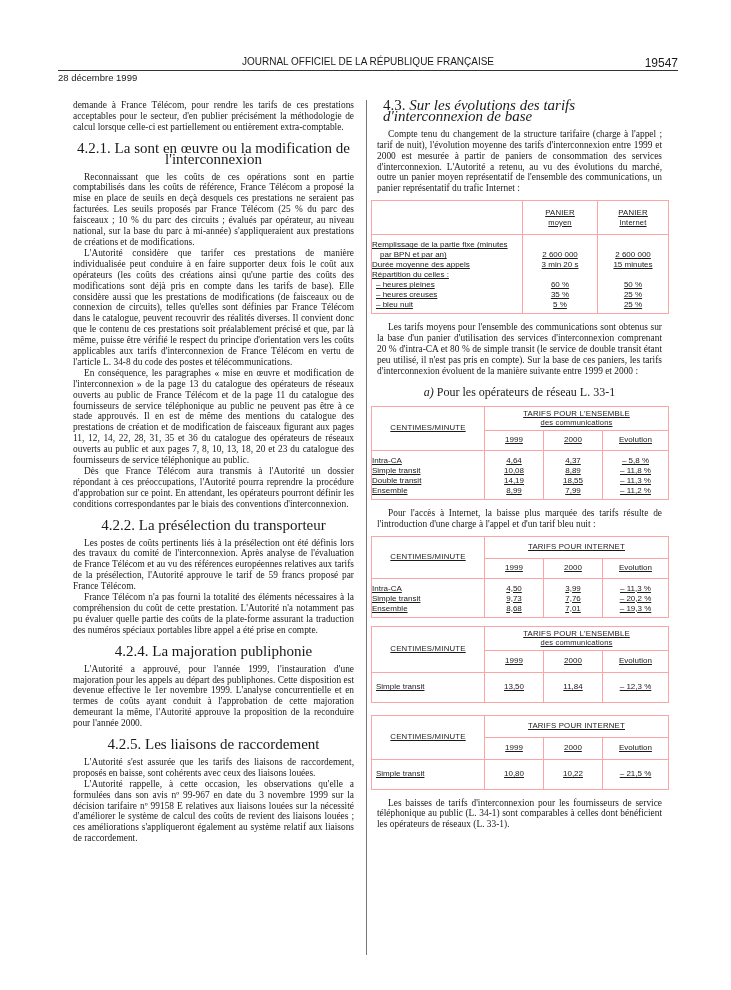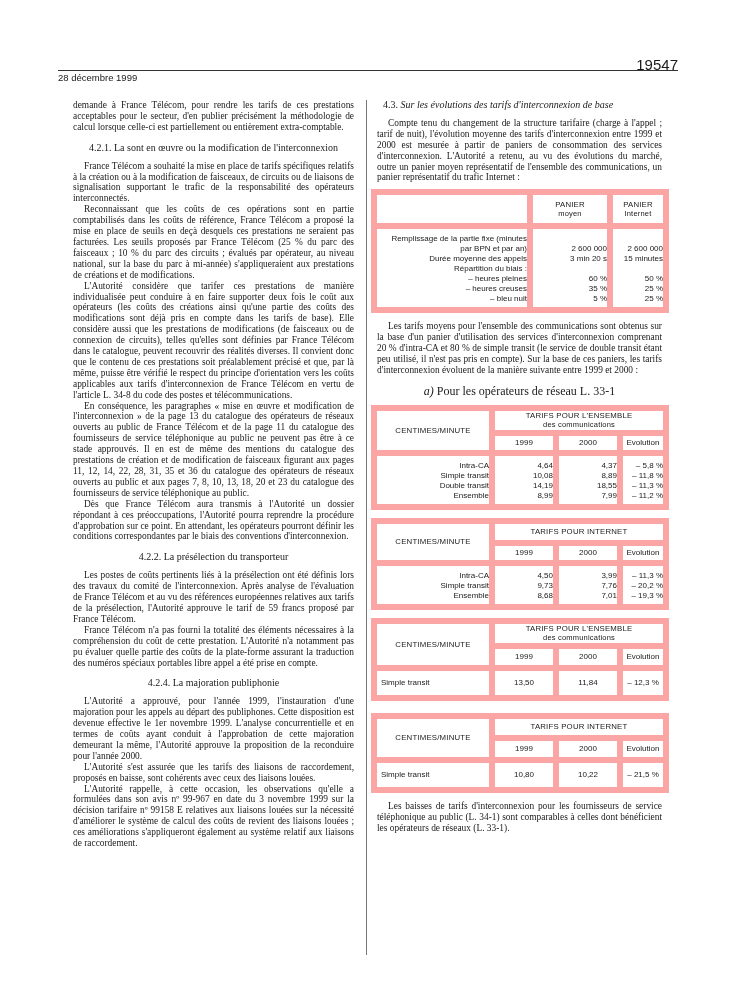--- a/index.html
+++ b/index.html
@@ -2,70 +2,71 @@
 <html><head>
 <meta charset="utf-8">
 <style>
   html, body { margin:0; padding:0; background:#fff; }
   body { width:731px; height:990px; position:relative; overflow:hidden; color:#1a1a1a;
          font-family:"Liberation Serif", serif; }
   .hdr { position:absolute; top:56px; left:58px; width:620px; height:14px;
          font-family:"Liberation Sans", sans-serif; font-size:9.5px; }
   .hdr .date { position:absolute; left:0; top:16px; }
   .hdr .title { position:absolute; left:0; right:0; text-align:center; top:0; font-size:10px; }
-  .hdr .page { position:absolute; right:0; top:0; font-size:15px; }
+  .hdr .page { position:absolute; right:0; top:0; font-size:12px; }
   .hdr-rule { position:absolute; top:70px; left:58px; width:620px; height:1px; background:#333; }
   .col { position:absolute; top:100px; font-size:9.4px; line-height:10.9px; text-align:justify; }
   .colL { left:73px; width:281px; }
   .colR { left:377px; width:285px; }
   .vrule { position:absolute; left:366px; top:100px; width:1px; height:855px; background:#777; }
   p { margin:0; text-indent:11px; hyphens:auto; }
   p.noind { text-indent:0; }
-  h4 { margin:10px 0 7px 0; font-weight:normal; font-size:10px; text-align:center; }
+  h4 { margin:10px 0 7px 0; font-weight:normal; font-size:15px; text-align:center; }
   h4.left { text-align:left; padding-left:6px; }
   h4 i { font-style:italic; }
   .sub { text-align:center; margin:10px 0 8px 0; font-size:12px; }
   table { border-collapse:collapse; font-family:"Liberation Sans", sans-serif; font-size:8px; line-height:9.5px; }
-  table td, table th { border:6px solid #fca5a5; padding:0; font-weight:normal; vertical-align:middle; }
+  table td, table th { border:1px solid #fca5a5; padding:0; font-weight:normal; vertical-align:middle;text-decoration:underline; }
   .t { width:298px; margin:6px 0 8px -6px; border:1.4px solid #111; }
   .tc { text-align:center; }
   .rowlbl { padding-left:4px; text-align:left; }
   .bodycell { vertical-align:bottom; padding:5px 0 3px 0; }
-  .lines div { height:10px; white-space:nowrap; overflow:hidden;text-align:right; }
+  .lines div { height:10px; white-space:nowrap; overflow:hidden; }
   .caps { font-size:7.8px; letter-spacing:0.2px; }
   .small { font-size:7.5px; }
 </style>
 </head>
 <body>
 
 <div class="hdr">
   <span class="date">28 décembre 1999</span>
+  <span class="title">JOURNAL OFFICIEL DE LA RÉPUBLIQUE FRANÇAISE</span>
   <span class="page">19547</span>
 </div>
 <div class="hdr-rule"></div>
 <div class="vrule"></div>
 
 <div class="col colL">
   <p class="noind">demande à France Télécom, pour rendre les tarifs de ces prestations acceptables pour le secteur, d'en publier précisément la méthodologie de calcul lorsque celle-ci est partiellement ou entièrement extra-comptable.</p>
 
   <h4>4.2.1. La sont en œuvre ou la modification de l'interconnexion</h4>
-  <p>France Télécom a souhaité la mise en place de tarifs spécifiques relatifs à la création ou à la modification de faisceaux, de circuits ou de liaisons de signalisation supportant le trafic de la responsabilité des opérateurs interconnectés.</p>
   <p>Reconnaissant que les coûts de ces opérations sont en partie comptabilisés dans les coûts de référence, France Télécom a proposé la mise en place de seuils en deçà desquels ces prestations ne seraient pas facturées. Les seuils proposés par France Télécom (25 % du parc des faisceaux ; 10 % du parc des circuits ; évalués par opérateur, au niveau national, sur la base du parc à mi-année) s'appliqueraient aux prestations de créations et de modifications.</p>
   <p>L'Autorité considère que tarifer ces prestations de manière individualisée peut conduire à en faire supporter deux fois le coût aux opérateurs (les coûts des créations ainsi qu'une partie des coûts des modifications sont déjà pris en compte dans les tarifs de base). Elle considère aussi que les prestations de modifications (de faisceaux ou de connexion de circuits), telles qu'elles sont définies par France Télécom dans le catalogue, peuvent recouvrir des réalités diverses. Il convient donc que le contenu de ces prestations soit préalablement précisé et que, par là même, puisse être vérifié le respect du principe d'orientation vers les coûts applicables aux tarifs d'interconnexion de France Télécom en vertu de l'article L. 34-8 du code des postes et télécommunications.</p>
   <p>En conséquence, les paragraphes « mise en œuvre et modification de l'interconnexion » de la page 13 du catalogue des opérateurs de réseaux ouverts au public de France Télécom et de la page 11 du catalogue des fournisseurs de service téléphonique au public ne peuvent pas être à ce stade approuvés. Il en est de même des mentions du catalogue des prestations de création et de modification de faisceaux figurant aux pages 11, 12, 14, 22, 28, 31, 35 et 36 du catalogue des opérateurs de réseaux ouverts au public et aux pages 7, 8, 10, 13, 18, 20 et 23 du catalogue des fournisseurs de service téléphonique au public.</p>
   <p>Dès que France Télécom aura transmis à l'Autorité un dossier répondant à ces préoccupations, l'Autorité pourra reprendre la procédure d'approbation sur ce point. En attendant, les opérateurs pourront définir les conditions correspondantes par le biais des conventions d'interconnexion.</p>
 
   <h4>4.2.2. La présélection du transporteur</h4>
   <p>Les postes de coûts pertinents liés à la présélection ont été définis lors des travaux du comité de l'interconnexion. Après analyse de l'évaluation de France Télécom et au vu des références européennes relatives aux tarifs de la présélection, l'Autorité approuve le tarif de 59 francs proposé par France Télécom.</p>
 
   <p>France Télécom n'a pas fourni la totalité des éléments nécessaires à la compréhension du coût de cette prestation. L'Autorité n'a notamment pas pu évaluer quelle partie des coûts de la plate-forme assurant la traduction des numéros spéciaux portables libre appel a été prise en compte.</p>
 
   <h4>4.2.4. La majoration publiphonie</h4>
   <p>L'Autorité a approuvé, pour l'année 1999, l'instauration d'une majoration pour les appels au départ des publiphones. Cette disposition est devenue effective le 1er novembre 1999. L'analyse concurrentielle et en termes de coûts ayant conduit à l'approbation de cette majoration demeurant la même, l'Autorité approuve la proposition de la reconduire pour l'année 2000.</p>
 
+  <h4>4.2.5. Les liaisons de raccordement</h4>
   <p>L'Autorité s'est assurée que les tarifs des liaisons de raccordement, proposés en baisse, sont cohérents avec ceux des liaisons louées.</p>
   <p>L'Autorité rappelle, à cette occasion, les observations qu'elle a formulées dans son avis nº 99-967 en date du 3 novembre 1999 sur la décision tarifaire nº 99158 E relatives aux liaisons louées sur la nécessité d'améliorer le système de calcul des coûts de revient des liaisons louées ; ces améliorations s'appliqueront également au système relatif aux liaisons de raccordement.</p>
 </div>
 
 <div class="col colR">
   <h4 class="left" style="margin-top:0;">
     <span>4.3.</span>
     <i>Sur les évolutions des tarifs d'interconnexion de base</i>
   </h4>
   <p>Compte tenu du changement de la structure tarifaire (charge à l'appel ; tarif de nuit), l'évolution moyenne des tarifs d'interconnexion entre 1999 et 2000 est mesurée à partir de paniers de consommation des services d'interconnexion. L'Autorité a retenu, au vu des évolutions du marché, outre un panier moyen représentatif de l'ensemble des communications, un panier représentatif du trafic Internet :</p>
@@ -81,21 +82,21 @@
       <th class="tc caps">
         <div>PANIER</div>
         <div class="small">Internet</div>
       </th>
     </tr>
     <tr>
       <td class="bodycell rowlbl lines">
         <div>Remplissage de la partie fixe (minutes</div>
         <div style="padding-left:8px">par BPN et par an)</div>
         <div>Durée moyenne des appels</div>
-        <div>Répartition du biais :</div>
+        <div>Répartition du celles :</div>
         <div style="padding-left:4px">– heures pleines</div>
         <div style="padding-left:4px">– heures creuses</div>
         <div style="padding-left:4px">– bleu nuit</div>
       </td>
       <td class="bodycell tc lines">
         <div></div>
         <div>2 600 000</div>
         <div>3 min 20 s</div>
         <div></div>
         <div>60 %</div>
@@ -157,20 +158,21 @@
       <td class="bodycell tc lines">
         <div>– 5,8 %</div>
         <div>– 11,8 %</div>
         <div>– 11,3 %</div>
         <div>– 11,2 %</div>
       </td>
     </tr>
   </tbody>
     </table>
 
+  <p>Pour l'accès à Internet, la baisse plus marquée des tarifs résulte de l'introduction d'une charge à l'appel et d'un tarif bleu nuit :</p>
 
   <table class="t">
     <tbody>
         <tr style="height:22px;">
       <th rowspan="2" class="tc caps" style="width:112px;">CENTIMES/MINUTE</th>
       <th colspan="3" class="tc caps">TARIFS POUR INTERNET</th>
     </tr>
     <tr style="height:20px;">
       <th class="tc" style="width:58px;">1999</th>
       <th class="tc" style="width:58px;">2000</th>

